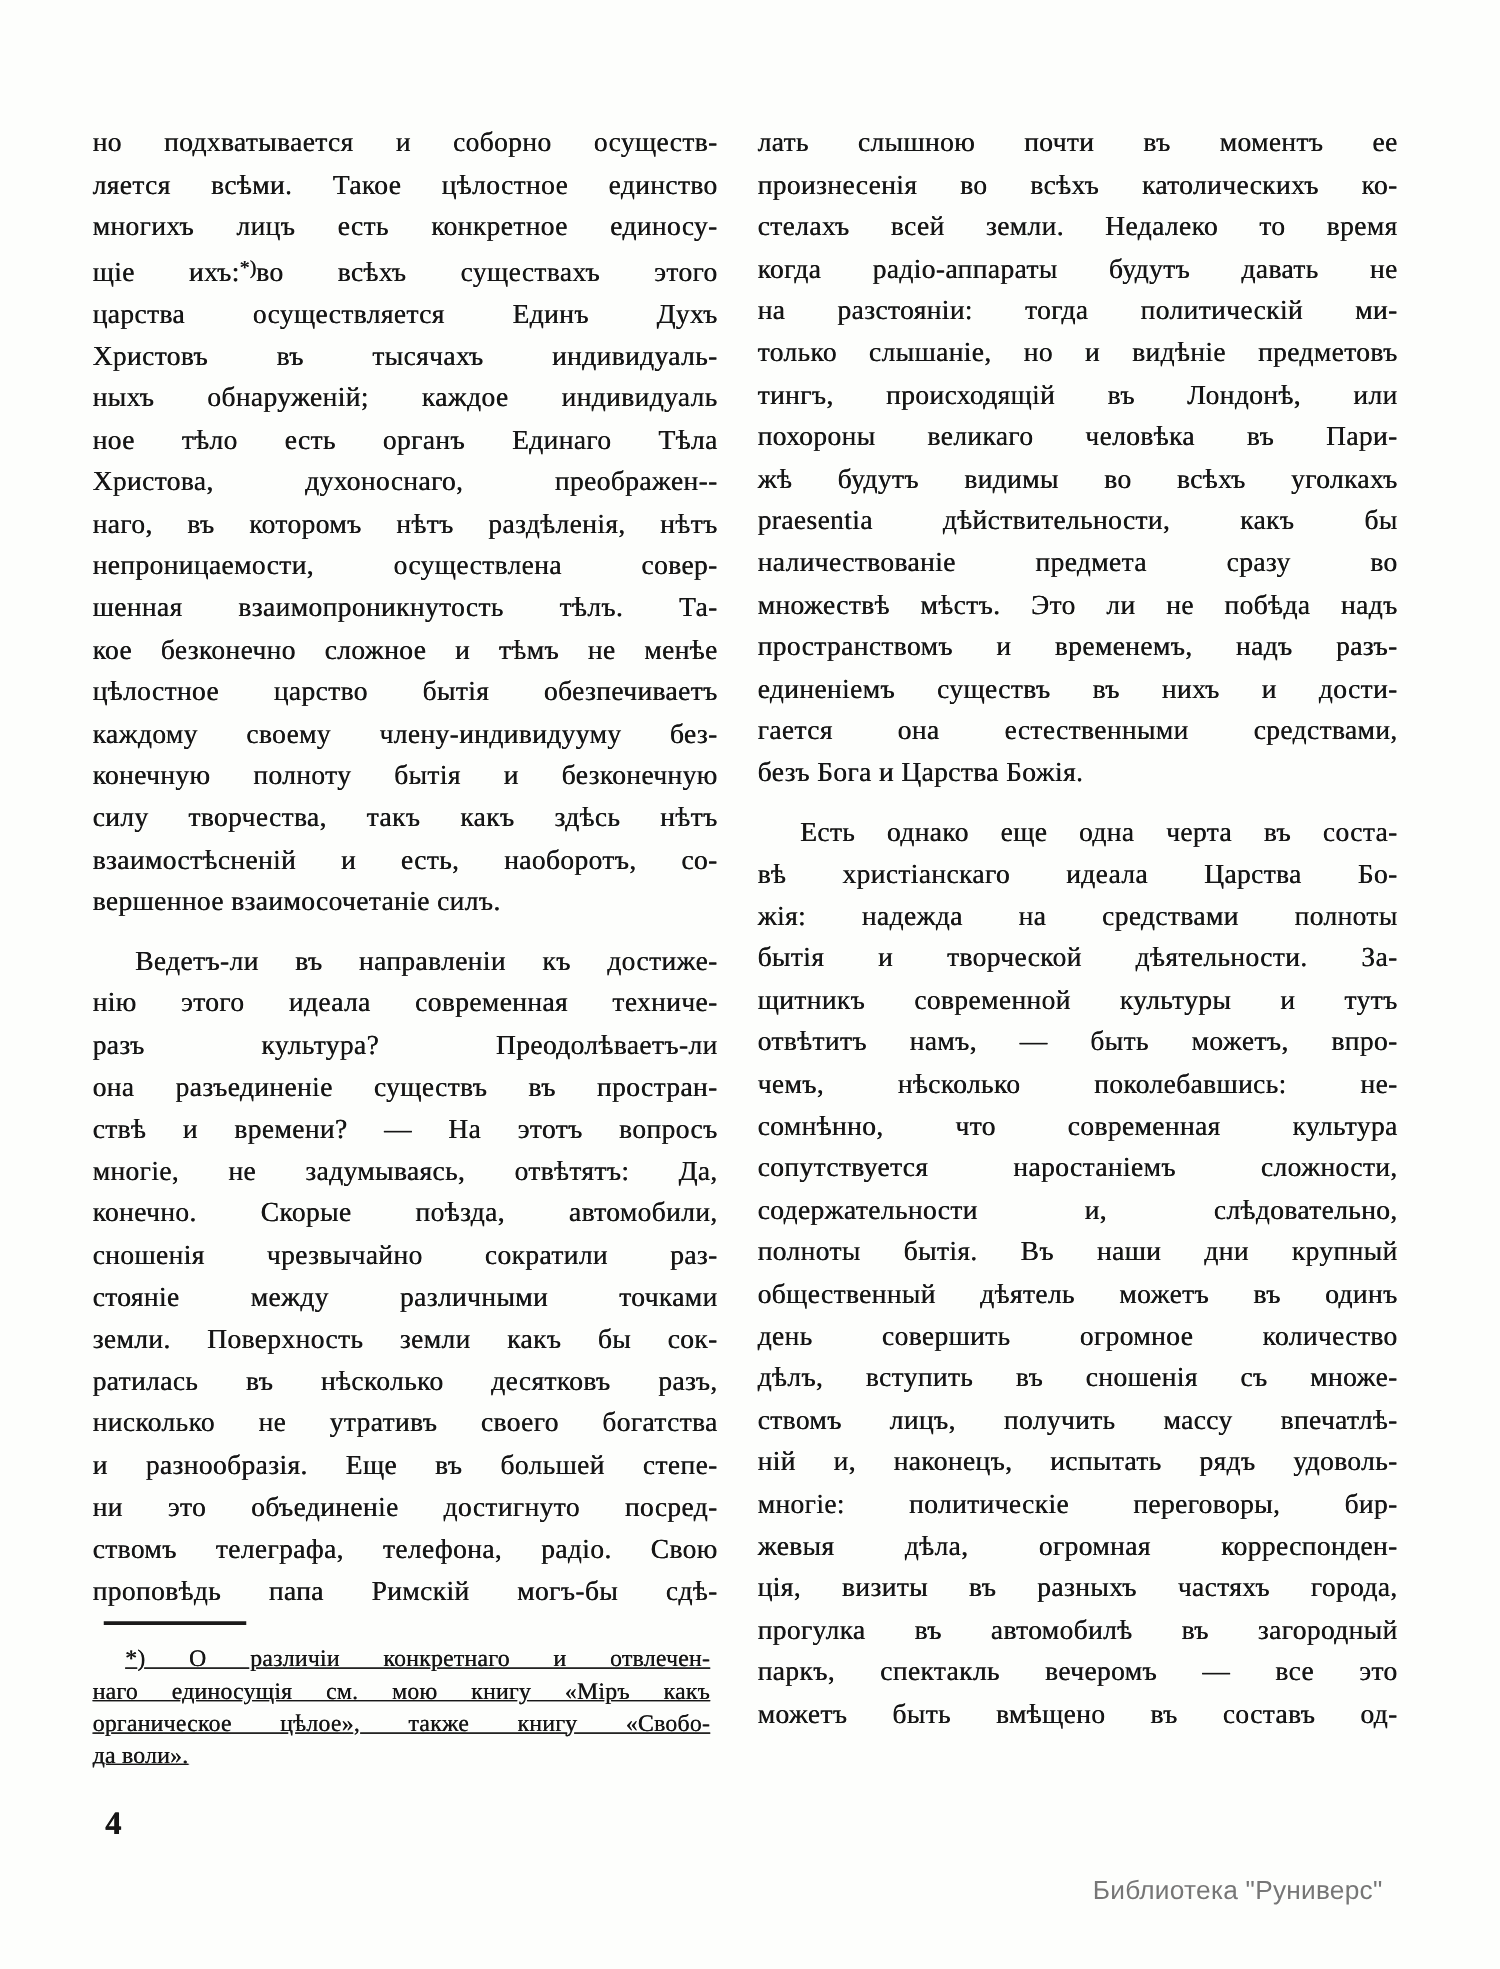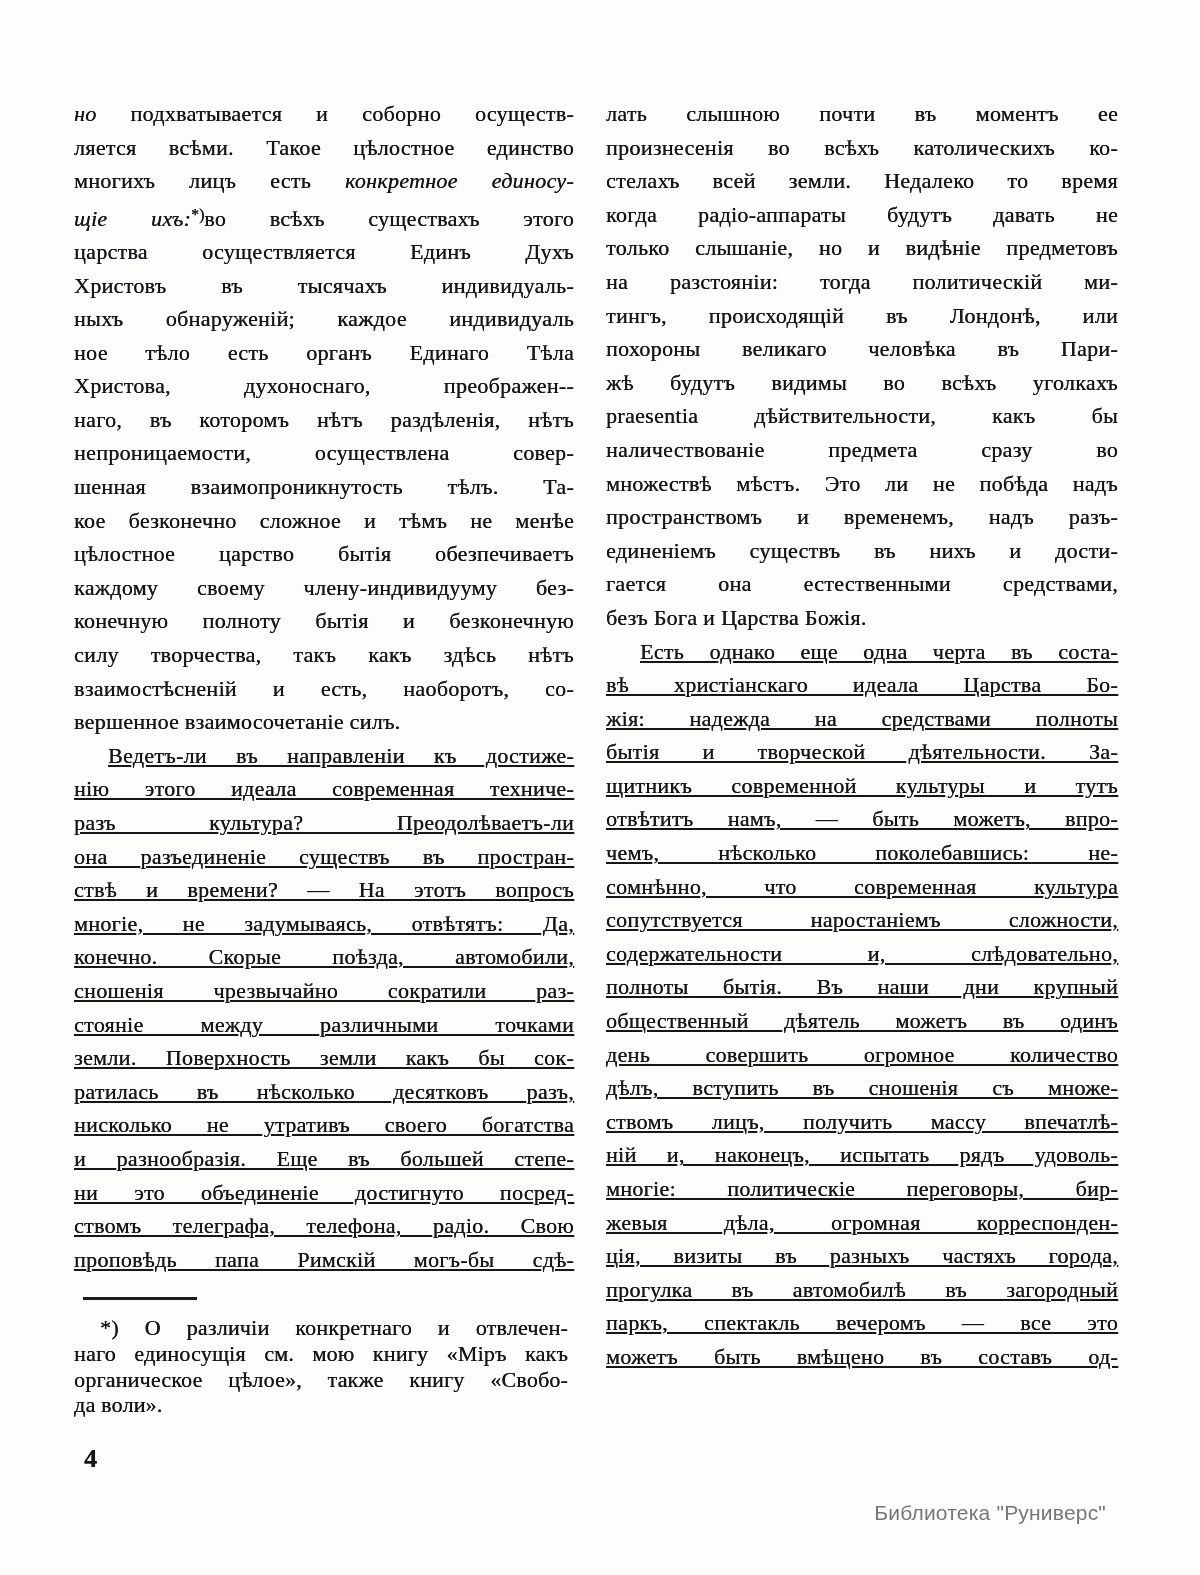--- a/index.html
+++ b/index.html
@@ -18,27 +18,27 @@
   .line{
     font-size:22px;
     line-height:33.6px;
     letter-spacing:0.3px;
     text-align:justify;
     text-align-last:justify;
     white-space:normal;
     text-shadow:0.3px 0 0 currentColor;
   }
   .line.last{text-align-last:left;}
-  .paragraph + .paragraph{text-decoration:underline;}
+  .paragraph + .paragraph{margin-top:14px;}
   .paragraph.indented .line:first-child{text-indent:34px;}
-  .it{font-style:italic;}
+  .it{}
   .sup{font-size:0.72em;vertical-align:0.35em;letter-spacing:0;}
   .footnote{position:absolute;left:74px;top:1297px;width:494px;}
   .footnote-rule{width:114px;height:3px;background:#1a1a1a;margin:0 0 15px 9px;}
-  .footnote .line{font-size:22px;line-height:25.8px;letter-spacing:0.2px;}
+  .footnote .line{font-size:19px;line-height:25.8px;letter-spacing:0.2px;text-decoration:underline;}
   .footnote .line:first-child{text-indent:26px;}
   .page-number{
     position:absolute;left:84px;top:1444px;
     font-size:26px;font-weight:700;letter-spacing:0.3px;
     text-shadow:0.3px 0 0 currentColor;
   }
   .watermark{
     position:absolute;right:94px;top:1501px;
     font-family:"Liberation Sans","DejaVu Sans",sans-serif;
     font-size:21px;color:#767676;letter-spacing:0.2px;
@@ -89,22 +89,22 @@
         <div class="line">проповѣдь папа Римскій могъ-бы сдѣ-</div>
       </div>
     </div>
 
   <div class="column col-right">
       <div class="paragraph">
         <div class="line">лать слышною почти въ моментъ ее</div>
         <div class="line">произнесенія во всѣхъ католическихъ ко-</div>
         <div class="line">стелахъ всей земли. Недалеко то время</div>
         <div class="line">когда радіо-аппараты будутъ давать не</div>
+        <div class="line">на разстояніи: тогда политическій ми-</div>
         <div class="line">только слышаніе, но и видѣніе предметовъ</div>
-        <div class="line">на разстояніи: тогда политическій ми-</div>
         <div class="line">тингъ, происходящій въ Лондонѣ, или</div>
         <div class="line">похороны великаго человѣка въ Пари-</div>
         <div class="line">жѣ будутъ видимы во всѣхъ уголкахъ</div>
         <div class="line">praesentia дѣйствительности, какъ бы</div>
         <div class="line">наличествованіе предмета сразу во</div>
         <div class="line">множествѣ мѣстъ. Это ли не побѣда надъ</div>
         <div class="line">пространствомъ и временемъ, надъ разъ-</div>
         <div class="line">единеніемъ существъ въ нихъ и дости-</div>
         <div class="line">гается она естественными средствами,</div>
         <div class="line last">безъ Бога и Царства Божія.</div>

